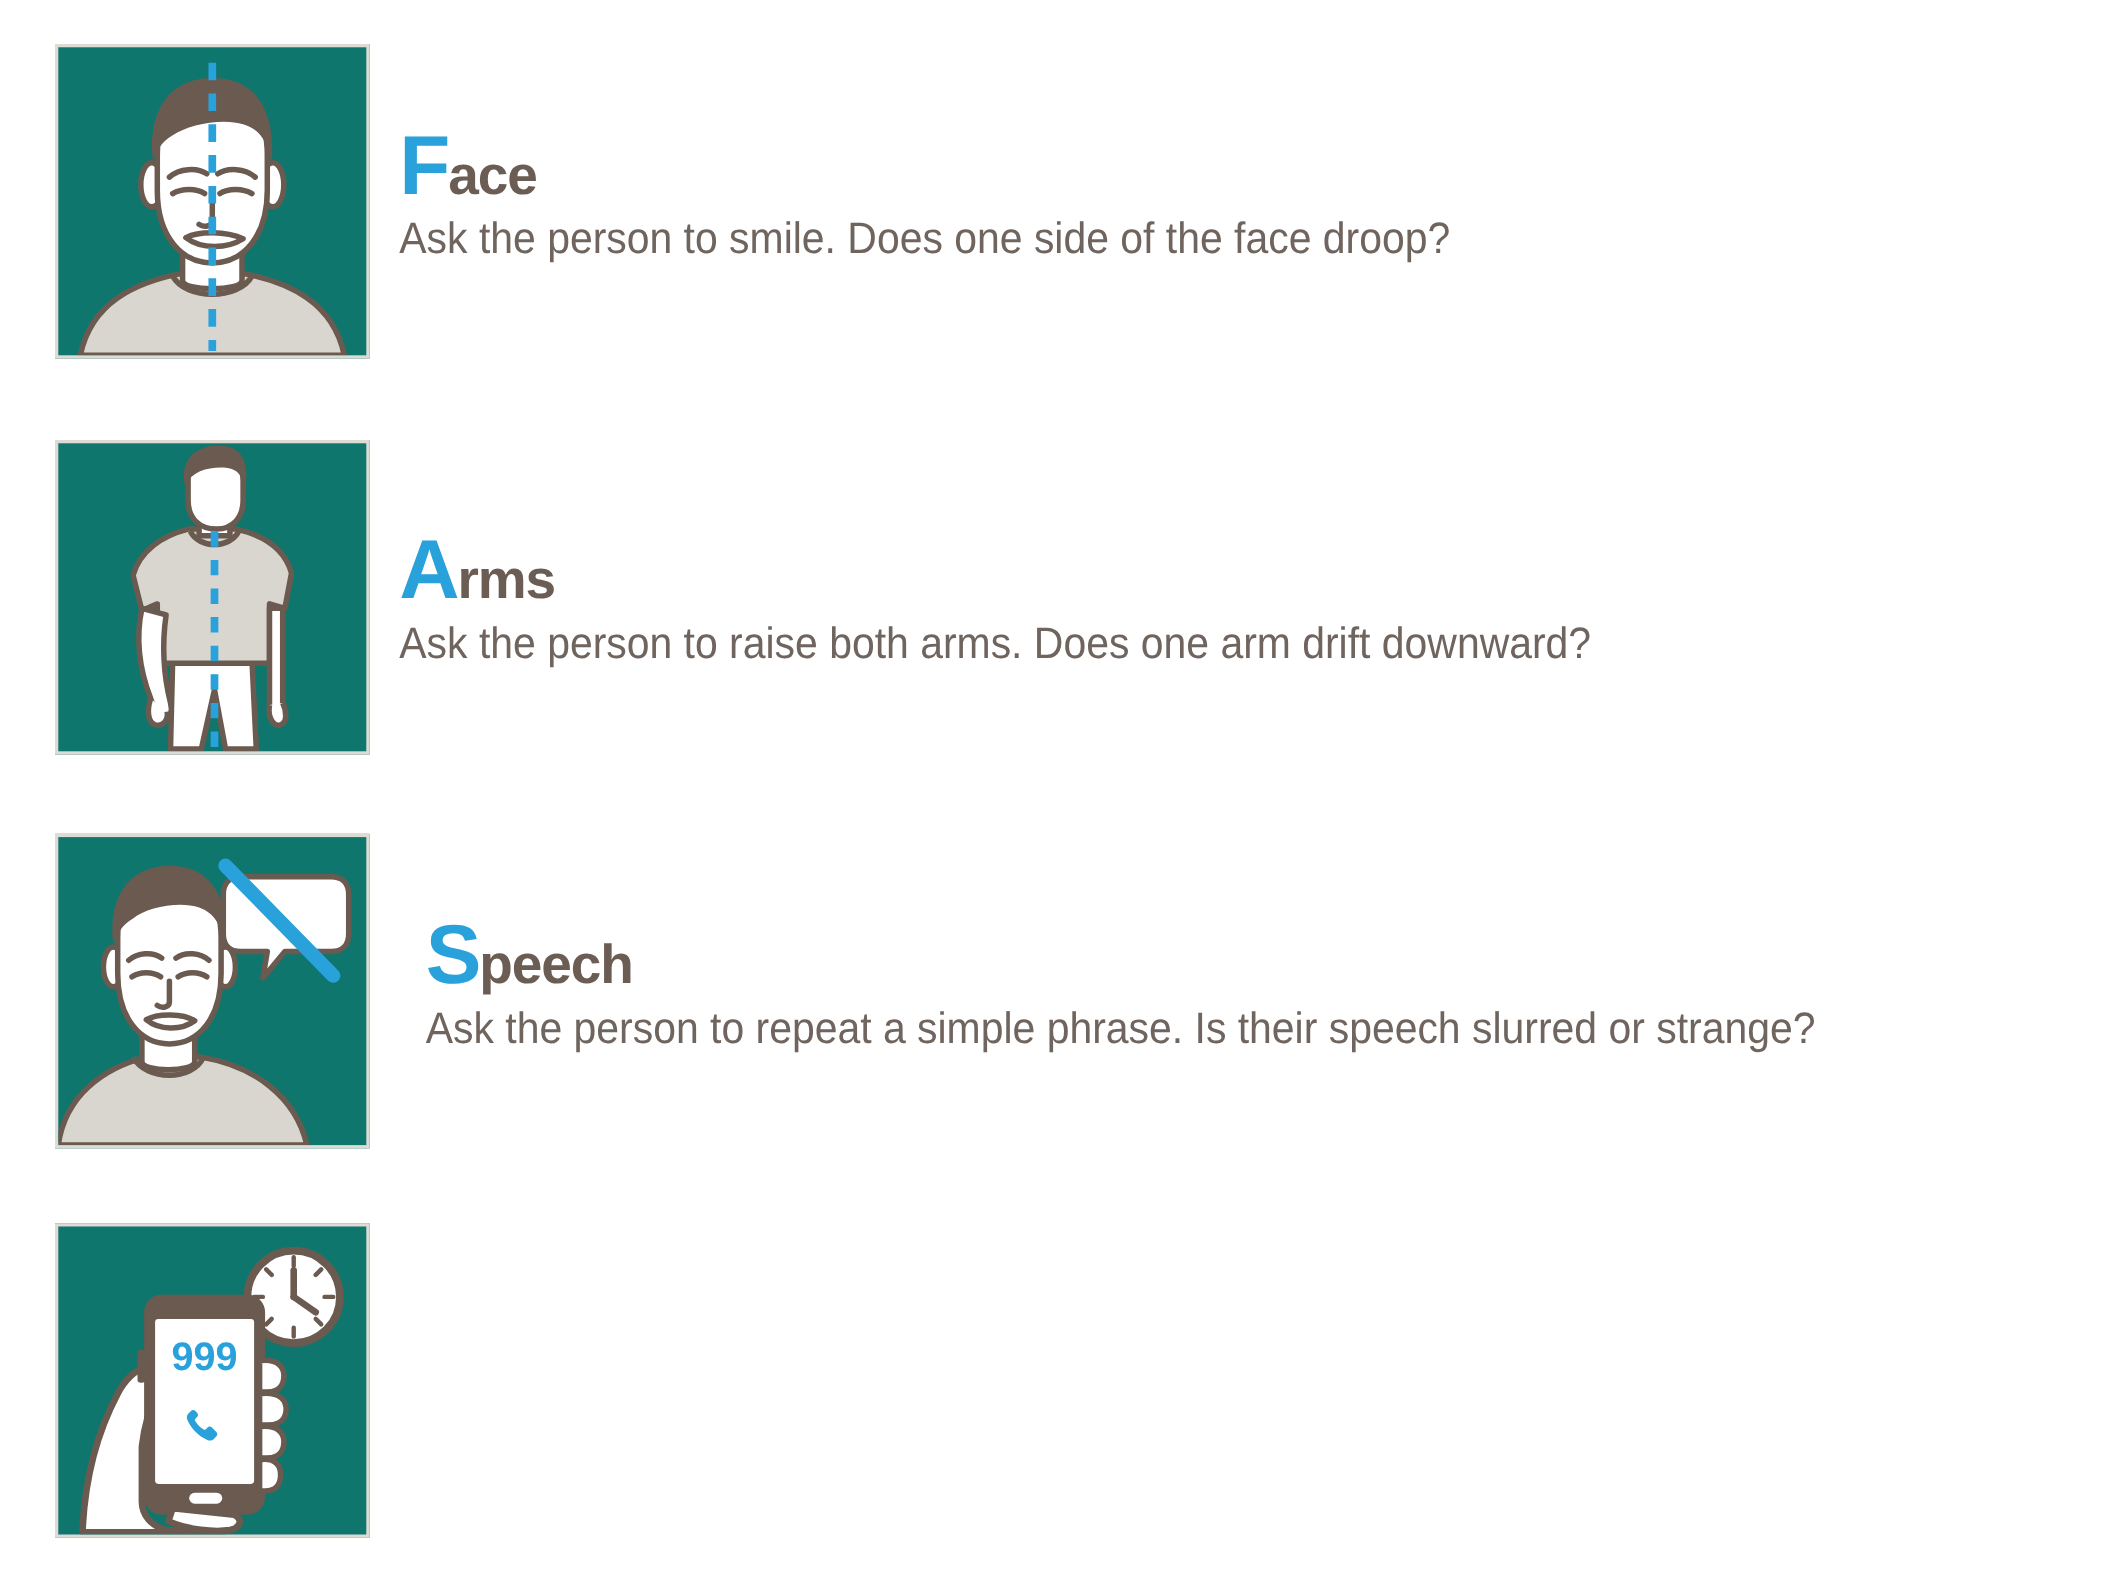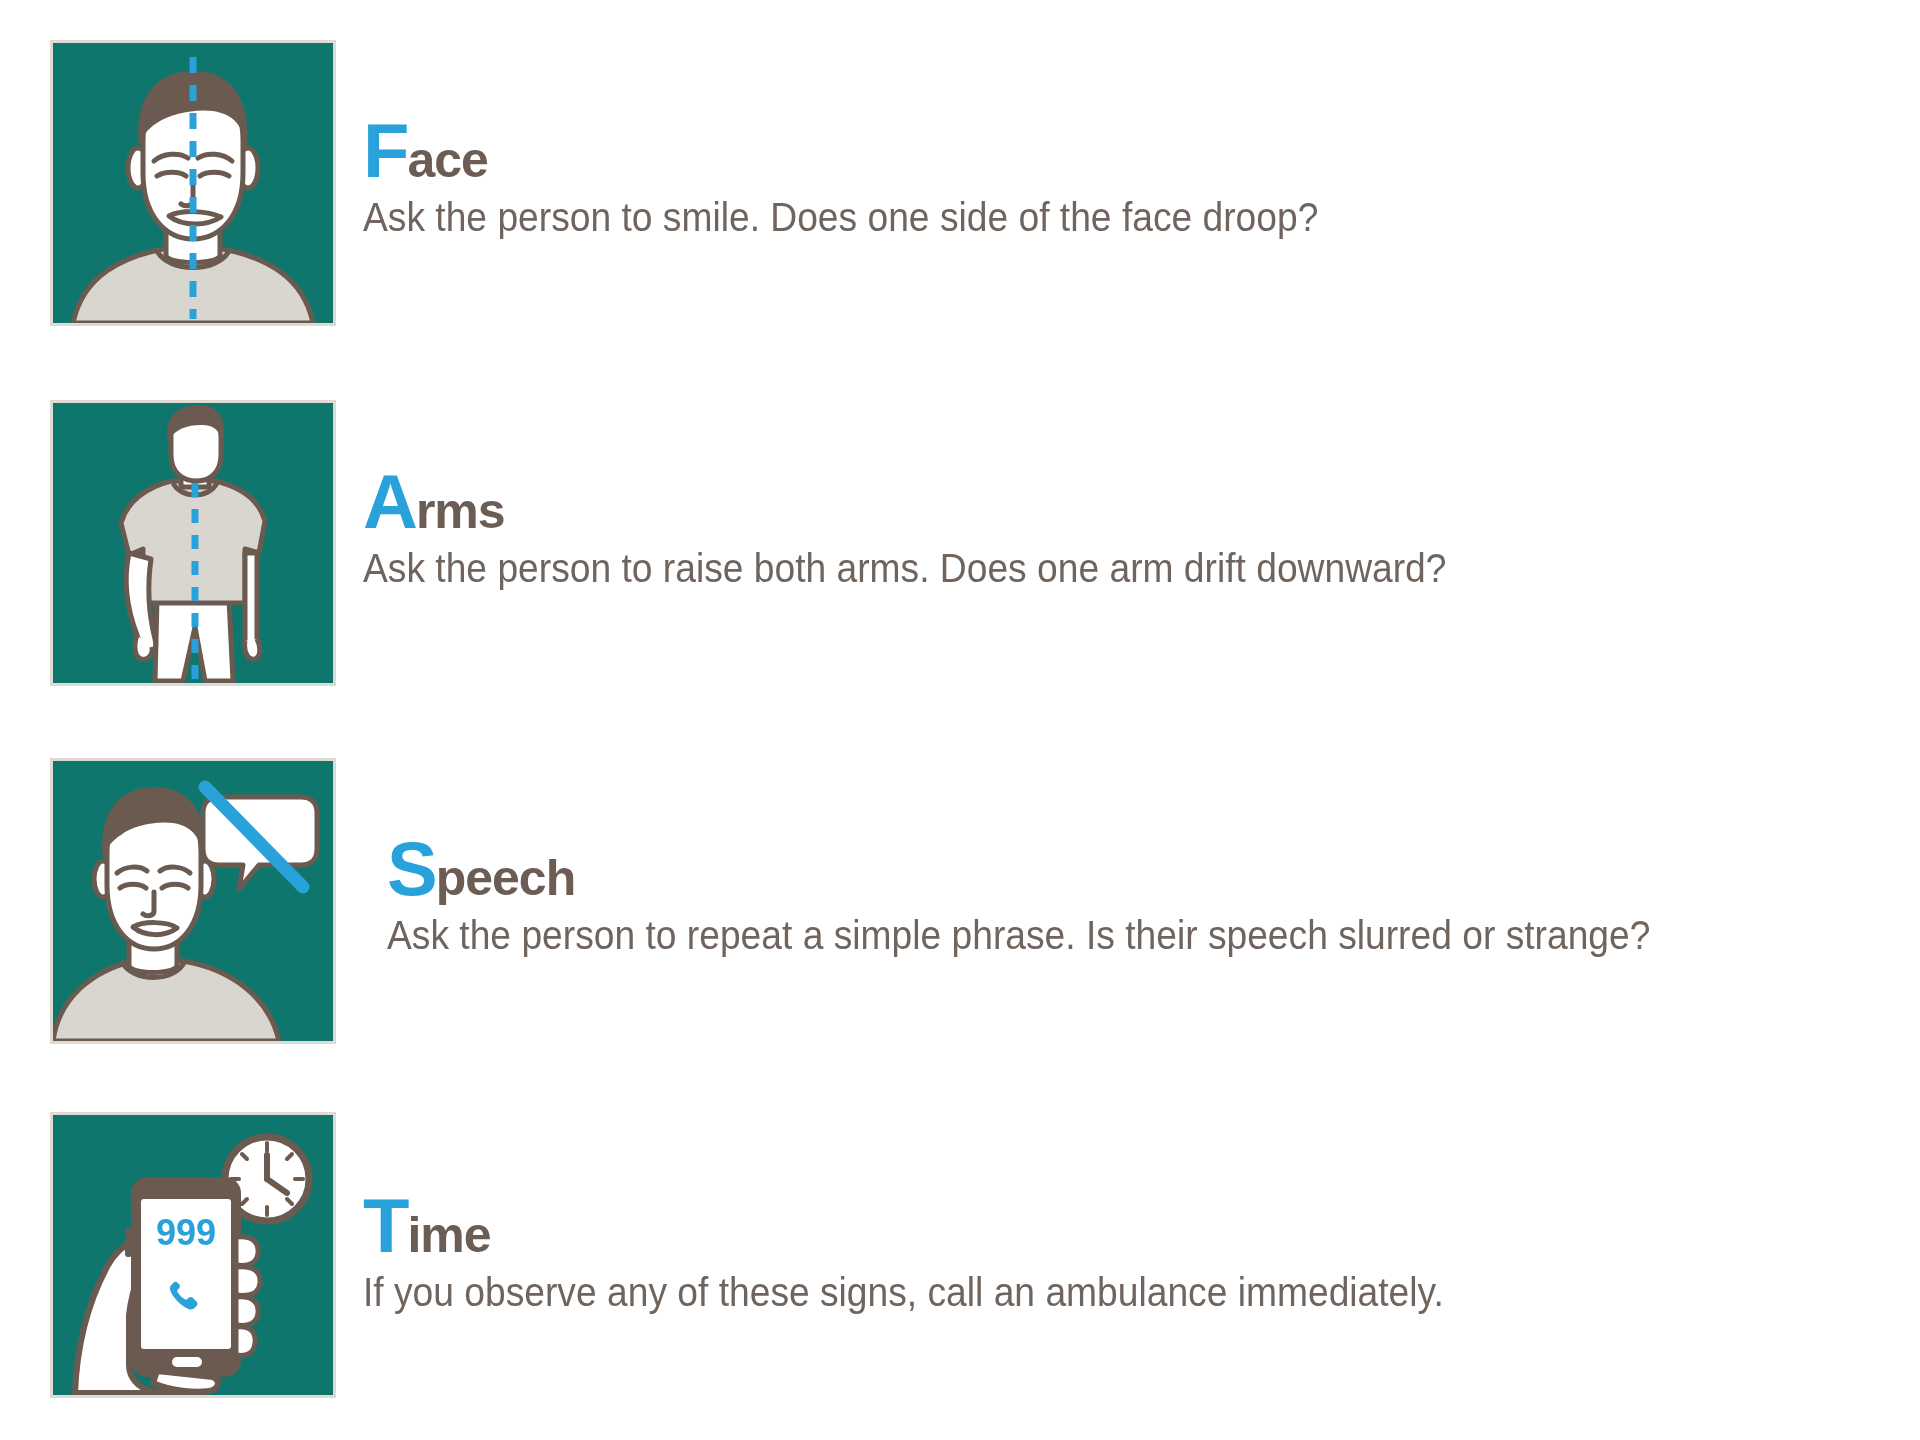--- a/index.html
+++ b/index.html
@@ -61,21 +61,21 @@
     transform: scaleX(0.93);
     transform-origin: left center;
   }
 
   #panel-face   { left: 50px; top: 40px; }
   #panel-arms   { left: 50px; top: 400px; }
   #panel-speech { left: 50px; top: 758px; }
   #panel-time   { left: 50px; top: 1112px; }
 
   #text-face    { left: 363px; top: 115px; }
-  #text-arms    { left: 363px; top: 466px; }
+  #text-arms    { left: 363px; top: 483px; }
   #text-speech  { left: 363px; top: 833px; margin-left: 24px; }
   #text-time    { left: 363px; top: 1190px; }
 </style>
 </head>
 <body>
 
 <div id="page">
 
   <div class="panel" id="panel-face">
     <svg viewBox="0 0 280 280" xmlns="http://www.w3.org/2000/svg">
@@ -232,20 +232,14 @@
       <path d="M100 268 C118 276 142 278 156 276 C166 274 168 266 160 262 L104 256 Z" fill="#ffffff" stroke="#6b5a4f" stroke-width="6" stroke-linejoin="round"></path>
 
       <text x="133" y="130" font-family="Liberation Sans, sans-serif" font-size="36" font-weight="bold" fill="#29a1db" text-anchor="middle">999</text>
 
       <g transform="translate(133,183) scale(1.55) translate(-12,-12)" fill="#29a1db">
         <path d="M6.6 2.1c-.7-.7-1.9-.7-2.6 0L2.5 3.6c-1 1-1.2 2.5-.6 3.8 2.3 5.2 6.5 9.4 11.7 11.7 1.3.6 2.8.4 3.8-.6l1.5-1.5c.7-.7.7-1.9 0-2.6l-2.6-2.6c-.7-.7-1.9-.7-2.6 0l-1 1c-.3.3-.8.4-1.2.2-2.1-1.2-3.9-3-5.1-5.1-.2-.4-.1-.9.2-1.2l1-1c.7-.7.7-1.9 0-2.6L6.6 2.1z"></path>
       </g>
     </svg>
   </div>
 
-  <div class="textblock" id="text-time">
-    <p class="heading">
-      <span class="cap">T</span><span class="rest">ime</span>
-    </p>
-    <p class="desc">If you observe any of these signs, call an ambulance immediately.</p>
-  </div>
 
 </div>
 
 </body></html>

